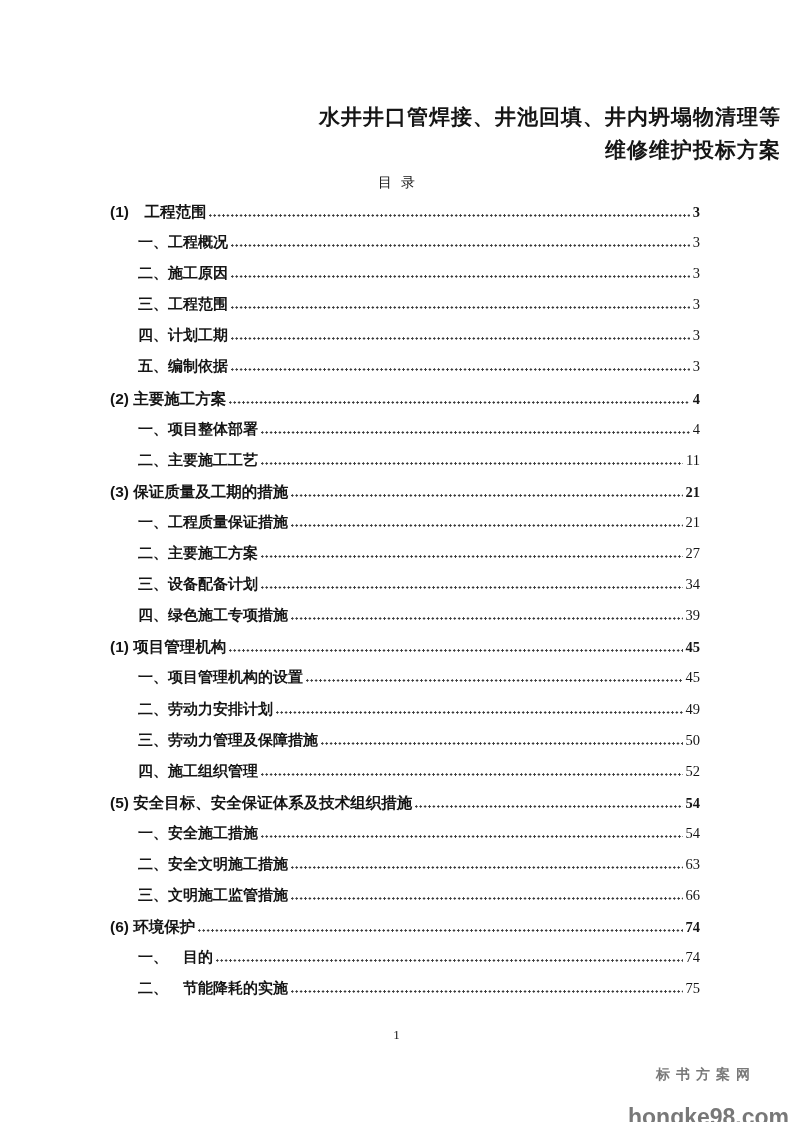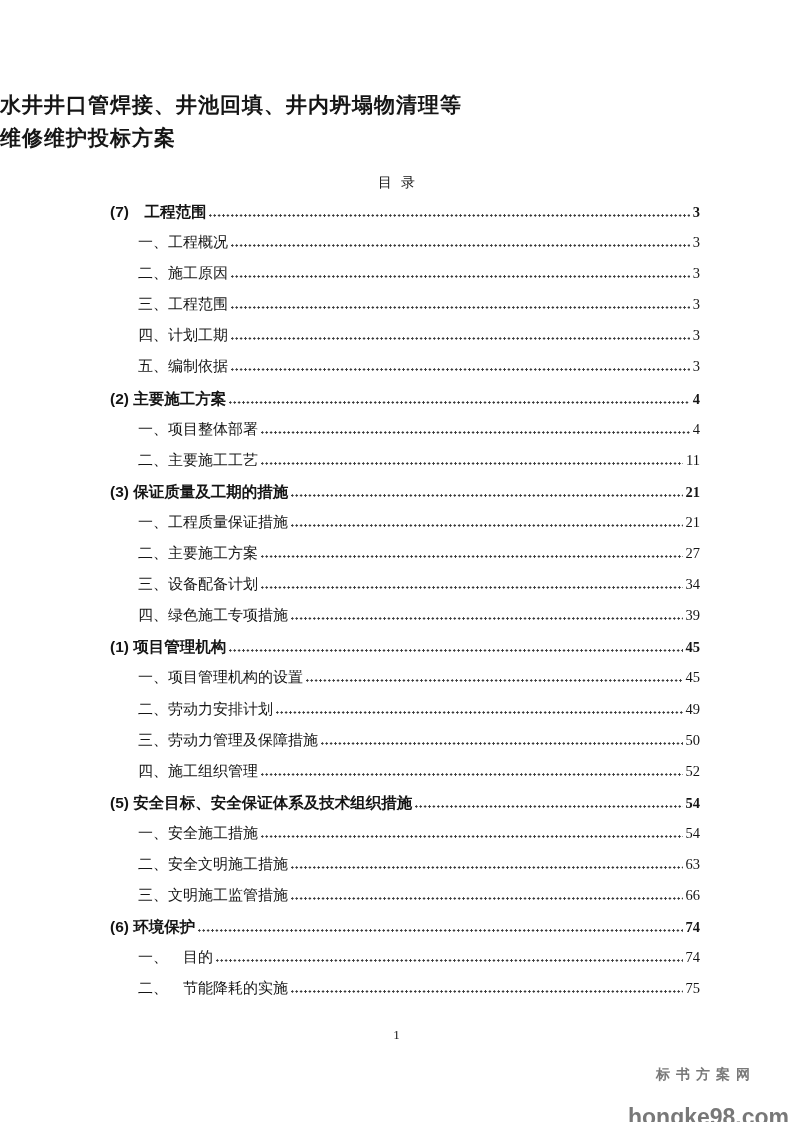--- a/index.html
+++ b/index.html
@@ -17,22 +17,22 @@
   }
   .page {
     position: absolute;
     inset: 0;
   }
   .doc-title {
     position: absolute;
     top: 88px;
     left: 0;
     right: 0;
-    margin: 0;
-    text-align: left;
+    margin: 12px;
+    text-align: right;
     font-family: "Liberation Sans", "DejaVu Sans", sans-serif;
     font-weight: 700;
     font-size: 21px;
     line-height: 33px;
     letter-spacing: 1px;
   }
   .doc-title .tline { display: block; white-space: pre; }
   .toc-heading {
     position: absolute;
     top: 171px;
@@ -62,21 +62,21 @@
     flex: 0 0 auto;
   }
   .toc-row.level-1 .toc-label {
     font-family: "Liberation Sans", "DejaVu Sans", sans-serif;
     font-weight: 700;
     font-size: 15.5px;
     padding-left: 10px;
   }
   .toc-row.level-2 .toc-label {
     font-family: "Liberation Serif", "DejaVu Serif", serif;
-    font-weight: 400;
+    font-weight: 700;
     font-size: 15px;
     padding-left: 38px;
   }
   .toc-leader {
     flex: 1 1 auto;
     height: 3px;
     margin: 0 3px;
     background-image: radial-gradient(circle at 1.2px 1.5px, #3a3a3a 1px, transparent 1.25px);
     background-size: 4.4px 3px;
     background-repeat: repeat-x;
@@ -130,21 +130,21 @@
 
   <h1 class="doc-title">
     <span class="tline">水井井口管焊接、井池回填、井内坍塌物清理等</span>
     <span class="tline">维修维护投标方案</span>
   </h1>
 
   <div class="toc-heading">目录</div>
 
   <div class="toc" id="toc-list">
       <div class="toc-row level-1">
-    <span class="toc-label">(7)　工程范围</span>
+    <span class="toc-label">(1)　工程范围</span>
     <span class="toc-leader"></span>
     <span class="toc-page">3</span>
   </div>
       <div class="toc-row level-2">
     <span class="toc-label">一、工程概况</span>
     <span class="toc-leader"></span>
     <span class="toc-page">3</span>
   </div>
       <div class="toc-row level-2">
     <span class="toc-label">二、施工原因</span>

